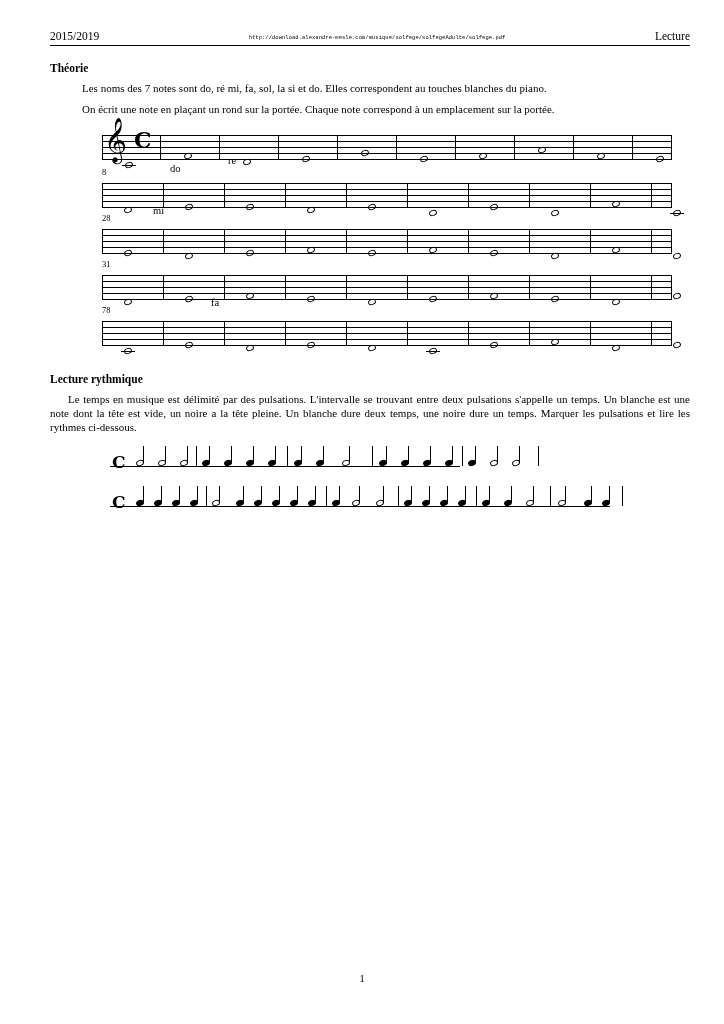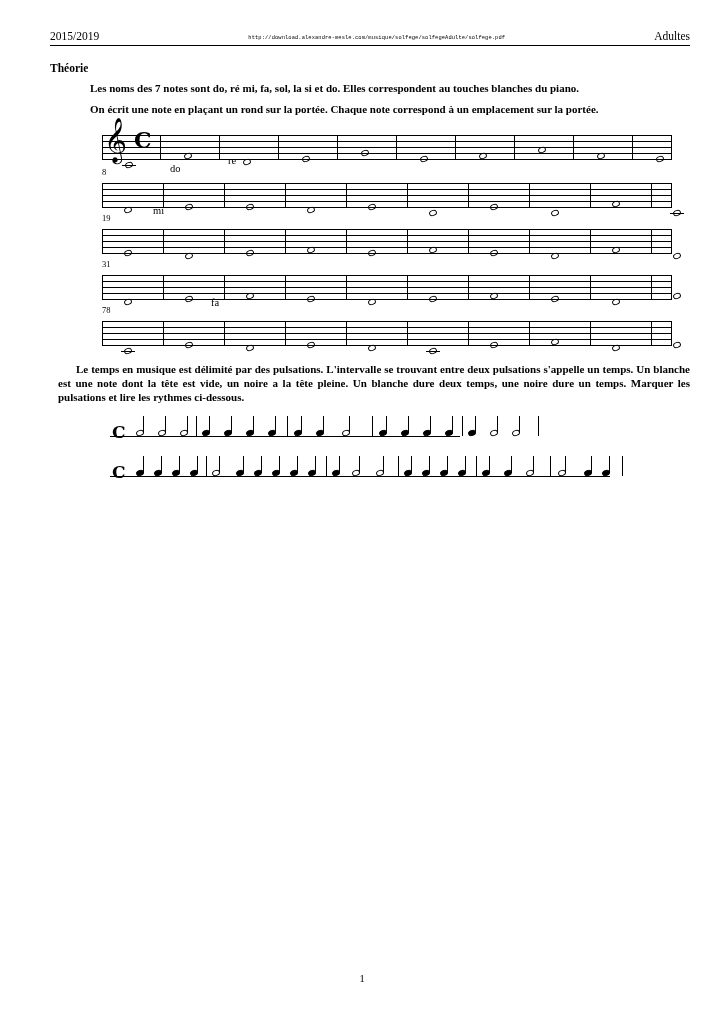--- a/index.html
+++ b/index.html
@@ -50,23 +50,22 @@
     letter-spacing: 0.1px;
   }
   h2.section {
     font-size: 11.5px;
     font-weight: bold;
     margin: 16px 0 0 0;
   }
   p.para {
     font-size: 11px;
     line-height: 1.30;
-    margin: 7px 0 0 8px;
+    margin: 7px 0 0 0;
     text-align: justify;
-    font-weight: bold;
   }
   p.indent { text-indent: 18px; }
   .pl { padding-left: 14px; }
 
   
   .systems { margin-top: 6px; position: relative; }
   .system {
     position: relative;
     height: 46px;
     margin-left: 8px;
@@ -201,21 +200,21 @@
   }
 </style>
 </head>
 <body>
 
 <div class="page">
 
   <div class="header">
     <span class="year">2015/2019</span>
     <span class="url">http://download.alexandre-mesle.com/musique/solfege/solfegeAdulte/solfege.pdf</span>
-    <span class="aud">Adultes</span>
+    <span class="aud">Lecture</span>
   </div>
 
 
   <h2 class="section">Théorie</h2>
   <p class="para indent pl">Les noms des 7 notes sont do, ré mi, fa, sol, la si et do. Elles correspondent au touches blanches du piano.</p>
 
   <p class="para indent pl">On écrit une note en plaçant un rond sur la portée. Chaque note correspond à un emplacement sur la portée.</p>
 
   <div class="systems">
 
@@ -326,21 +325,21 @@
           </div>
         <div class="ledger" style="left:568px; top:30px"></div>
         <div class="note" style="left:571px; top:27px">
             <span class="head"></span>
           </div>
       </div>
       <span class="notelabel" style="left:95px; top:34px">mi</span>
     </div>
 
     <div class="system">
-      <span class="measure-num">19</span>
+      <span class="measure-num">28</span>
       <div class="staff">
         <div class="line l0"></div>
         <div class="line l1"></div>
         <div class="line l2"></div>
         <div class="line l3"></div>
         <div class="line l4"></div>
         <div class="barline start"></div>
         <div class="barline end"></div>
         <div class="barline" style="left:61px"></div>
         <div class="barline" style="left:122px"></div>
@@ -488,20 +487,21 @@
         <div class="note" style="left:510px; top:24px">
             <span class="head"></span>
           </div>
         <div class="note" style="left:571px; top:21px">
             <span class="head"></span>
           </div>
       </div>
     </div>
   </div>
 
+  <h2 class="section" style="margin-top:18px">Lecture rythmique</h2>
   <p class="para indent">Le temps en musique est délimité par des pulsations. L'intervalle se trouvant entre deux pulsations s'appelle un temps. Un blanche est une note dont la tête est vide, un noire a la tête pleine. Un blanche dure deux temps, une noire dure un temps. Marquer les pulsations et lire les rythmes ci-dessous.</p>
 
   <div class="rhythm-block">
 
     <div class="rhythm-line r1" style="left:60px; right:230px;"></div>
     <span class="rclef" style="left:62px; top:8px;">C</span>
 
     <div class="rnote" style="left:86px; top:0px; height:22px;">
         <span class="stem"></span>
         <span class="rhead"></span>

